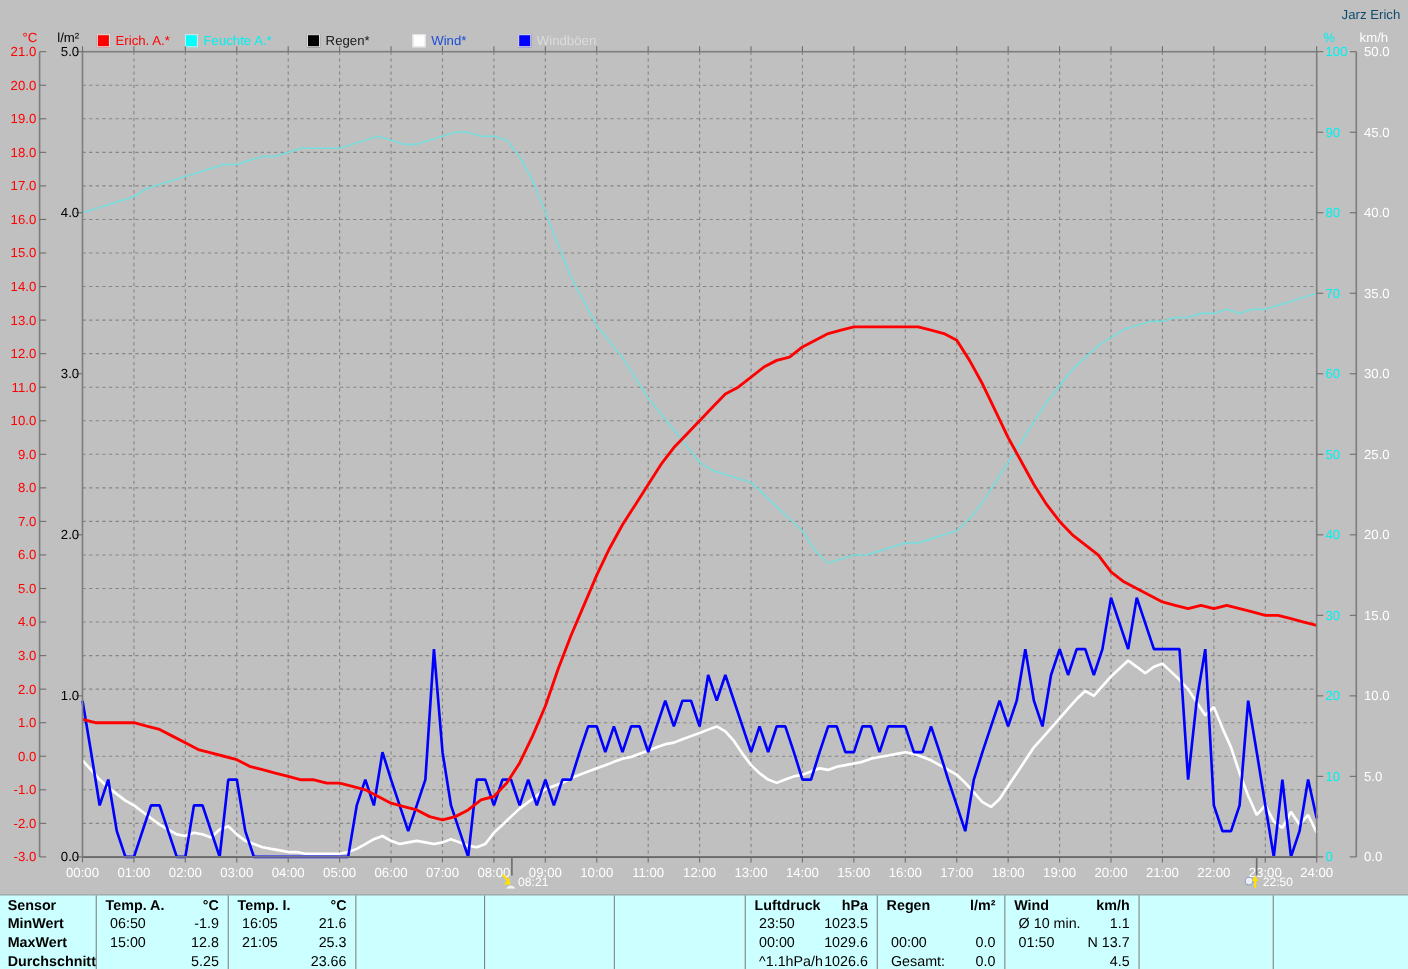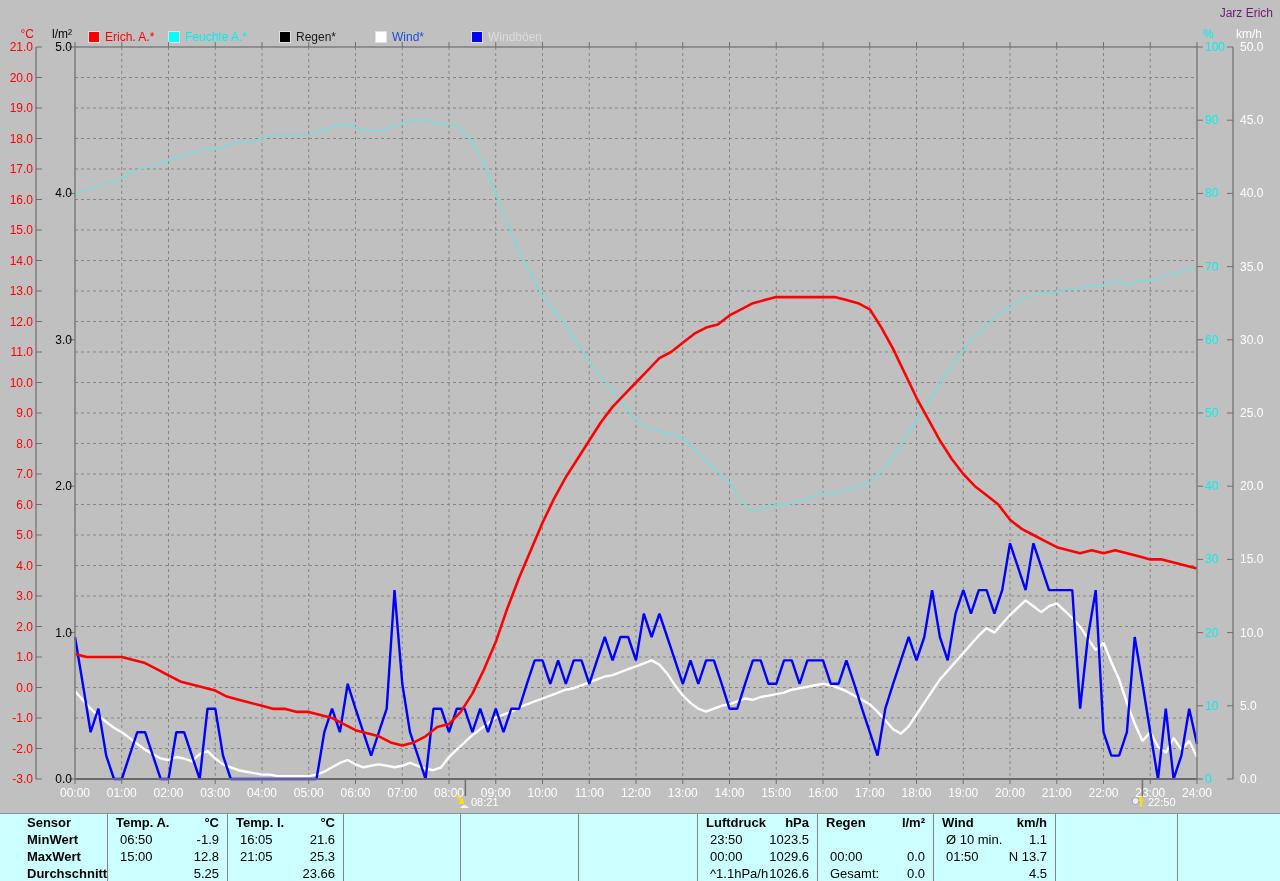--- a/index.html
+++ b/index.html
@@ -1,33 +1,33 @@
 <!DOCTYPE html>
 <html><head>
 <meta charset="utf-8">
 <style>
   html,body{margin:0;padding:0;background:#c0c0c0;}
   .screen{position:relative;width:1280px;height:881px;background:#c0c0c0;
           font-family:"Liberation Sans",sans-serif;overflow:hidden;}
   .title{position:absolute;top:5px;left:0;width:100%;text-align:center;
          font-size:19px;color:#efefef;letter-spacing:1px;}
-  .station{position:absolute;top:6px;right:7px;font-size:12px;color:#701a75;}
+  .station{position:absolute;top:6px;right:7px;font-size:12px;color:#0c4a6e;}
   .unit{position:absolute;font-size:12px;top:27px;}
   .unit-temp{left:4px;width:30px;text-align:right;color:#ff0000;}
   .unit-rain{left:36px;width:36px;text-align:right;color:#000000;}
   .unit-hum{left:1203px;color:#00f0f0;}
   .unit-wind{left:1236px;color:#ffffff;}
   .legend-item{position:absolute;top:30px;display:flex;align-items:center;gap:5px;font-size:12px;height:13px;}
   .sw{width:10px;height:10px;border:1px solid #e0e0e0;flex:0 0 auto;}
   #chart{position:absolute;left:0;top:0;}
   .marker{position:absolute;top:795px;display:flex;align-items:flex-end;gap:2px;
           font-size:11px;color:#ffffff;line-height:12px;}
   .stats{position:absolute;left:0;top:813px;width:1280px;height:68px;background:#ccffff;
          border-top:1px solid #909090;font-size:13px;color:#000;}
-  .tcol{position:absolute;top:0;height:68px;border-left:1px solid #848484;box-sizing:border-box;margin-left:20px;}
+  .tcol{position:absolute;top:0;height:68px;border-left:1px solid #848484;box-sizing:border-box;}
   .tcol-first{border-left:none;}
   .trow{height:17px;line-height:17px;position:relative;white-space:nowrap;}
   .tl{position:absolute;left:12px;}
   .th{position:absolute;left:8px;font-weight:bold;}
   .tr{position:absolute;right:8px;}
   .tu{position:absolute;right:8px;font-weight:bold;}
   .rowlab{font-weight:bold;padding-left:7px;}
   svg text{font-family:"Liberation Sans",sans-serif;font-size:12px;}
 </style>
 </head>

